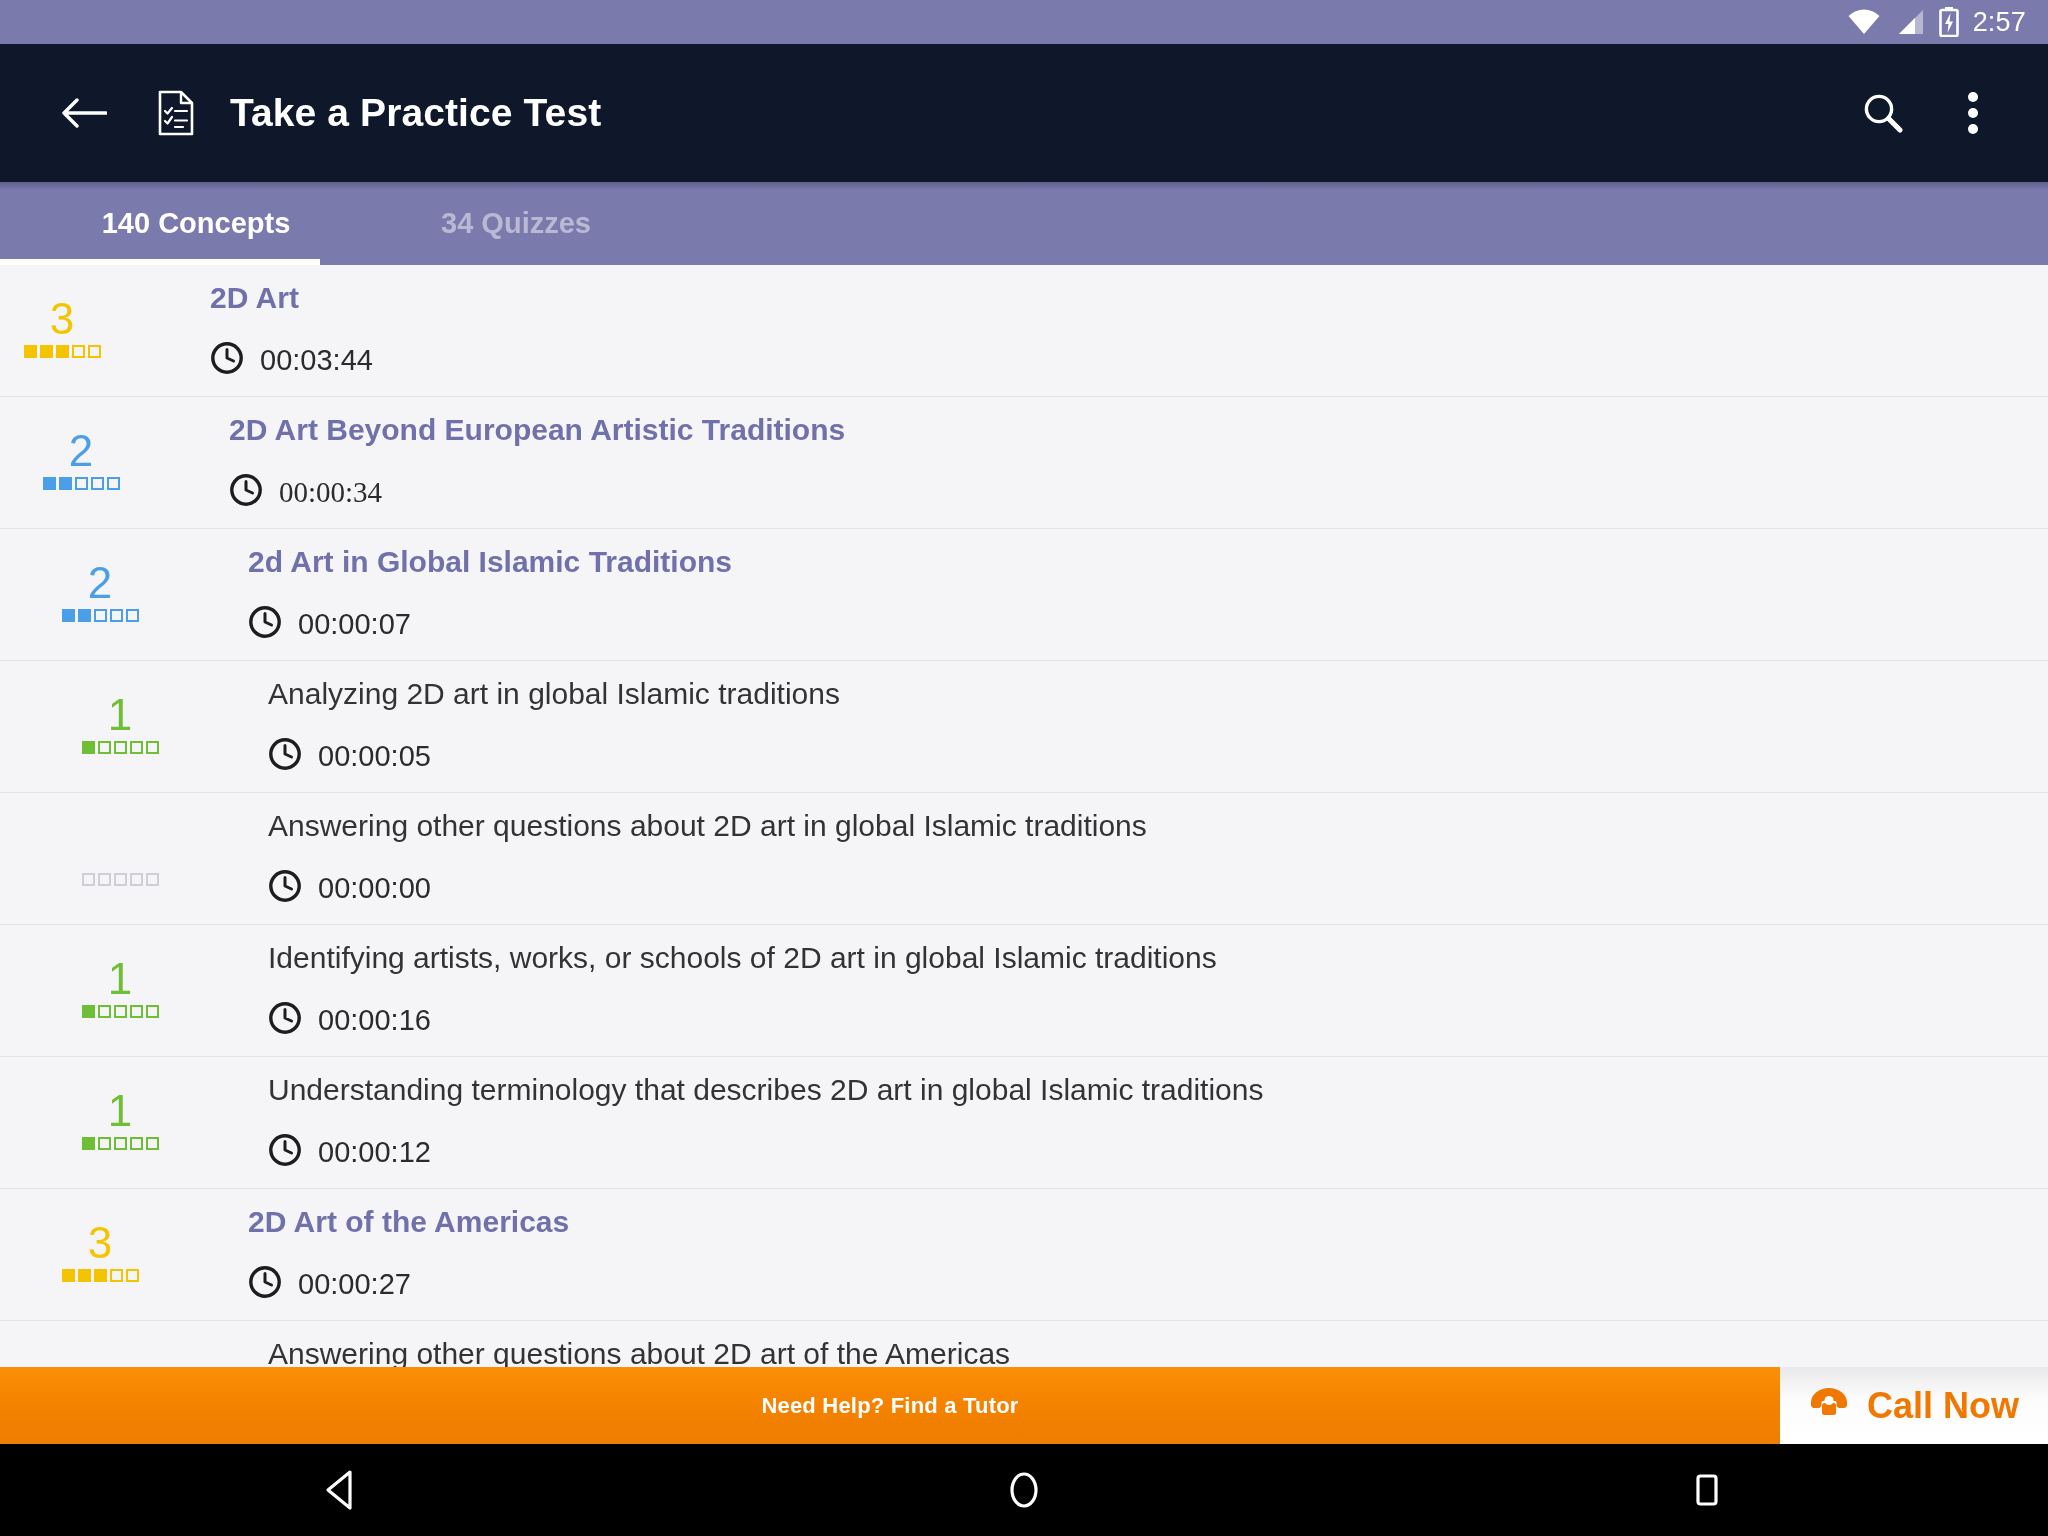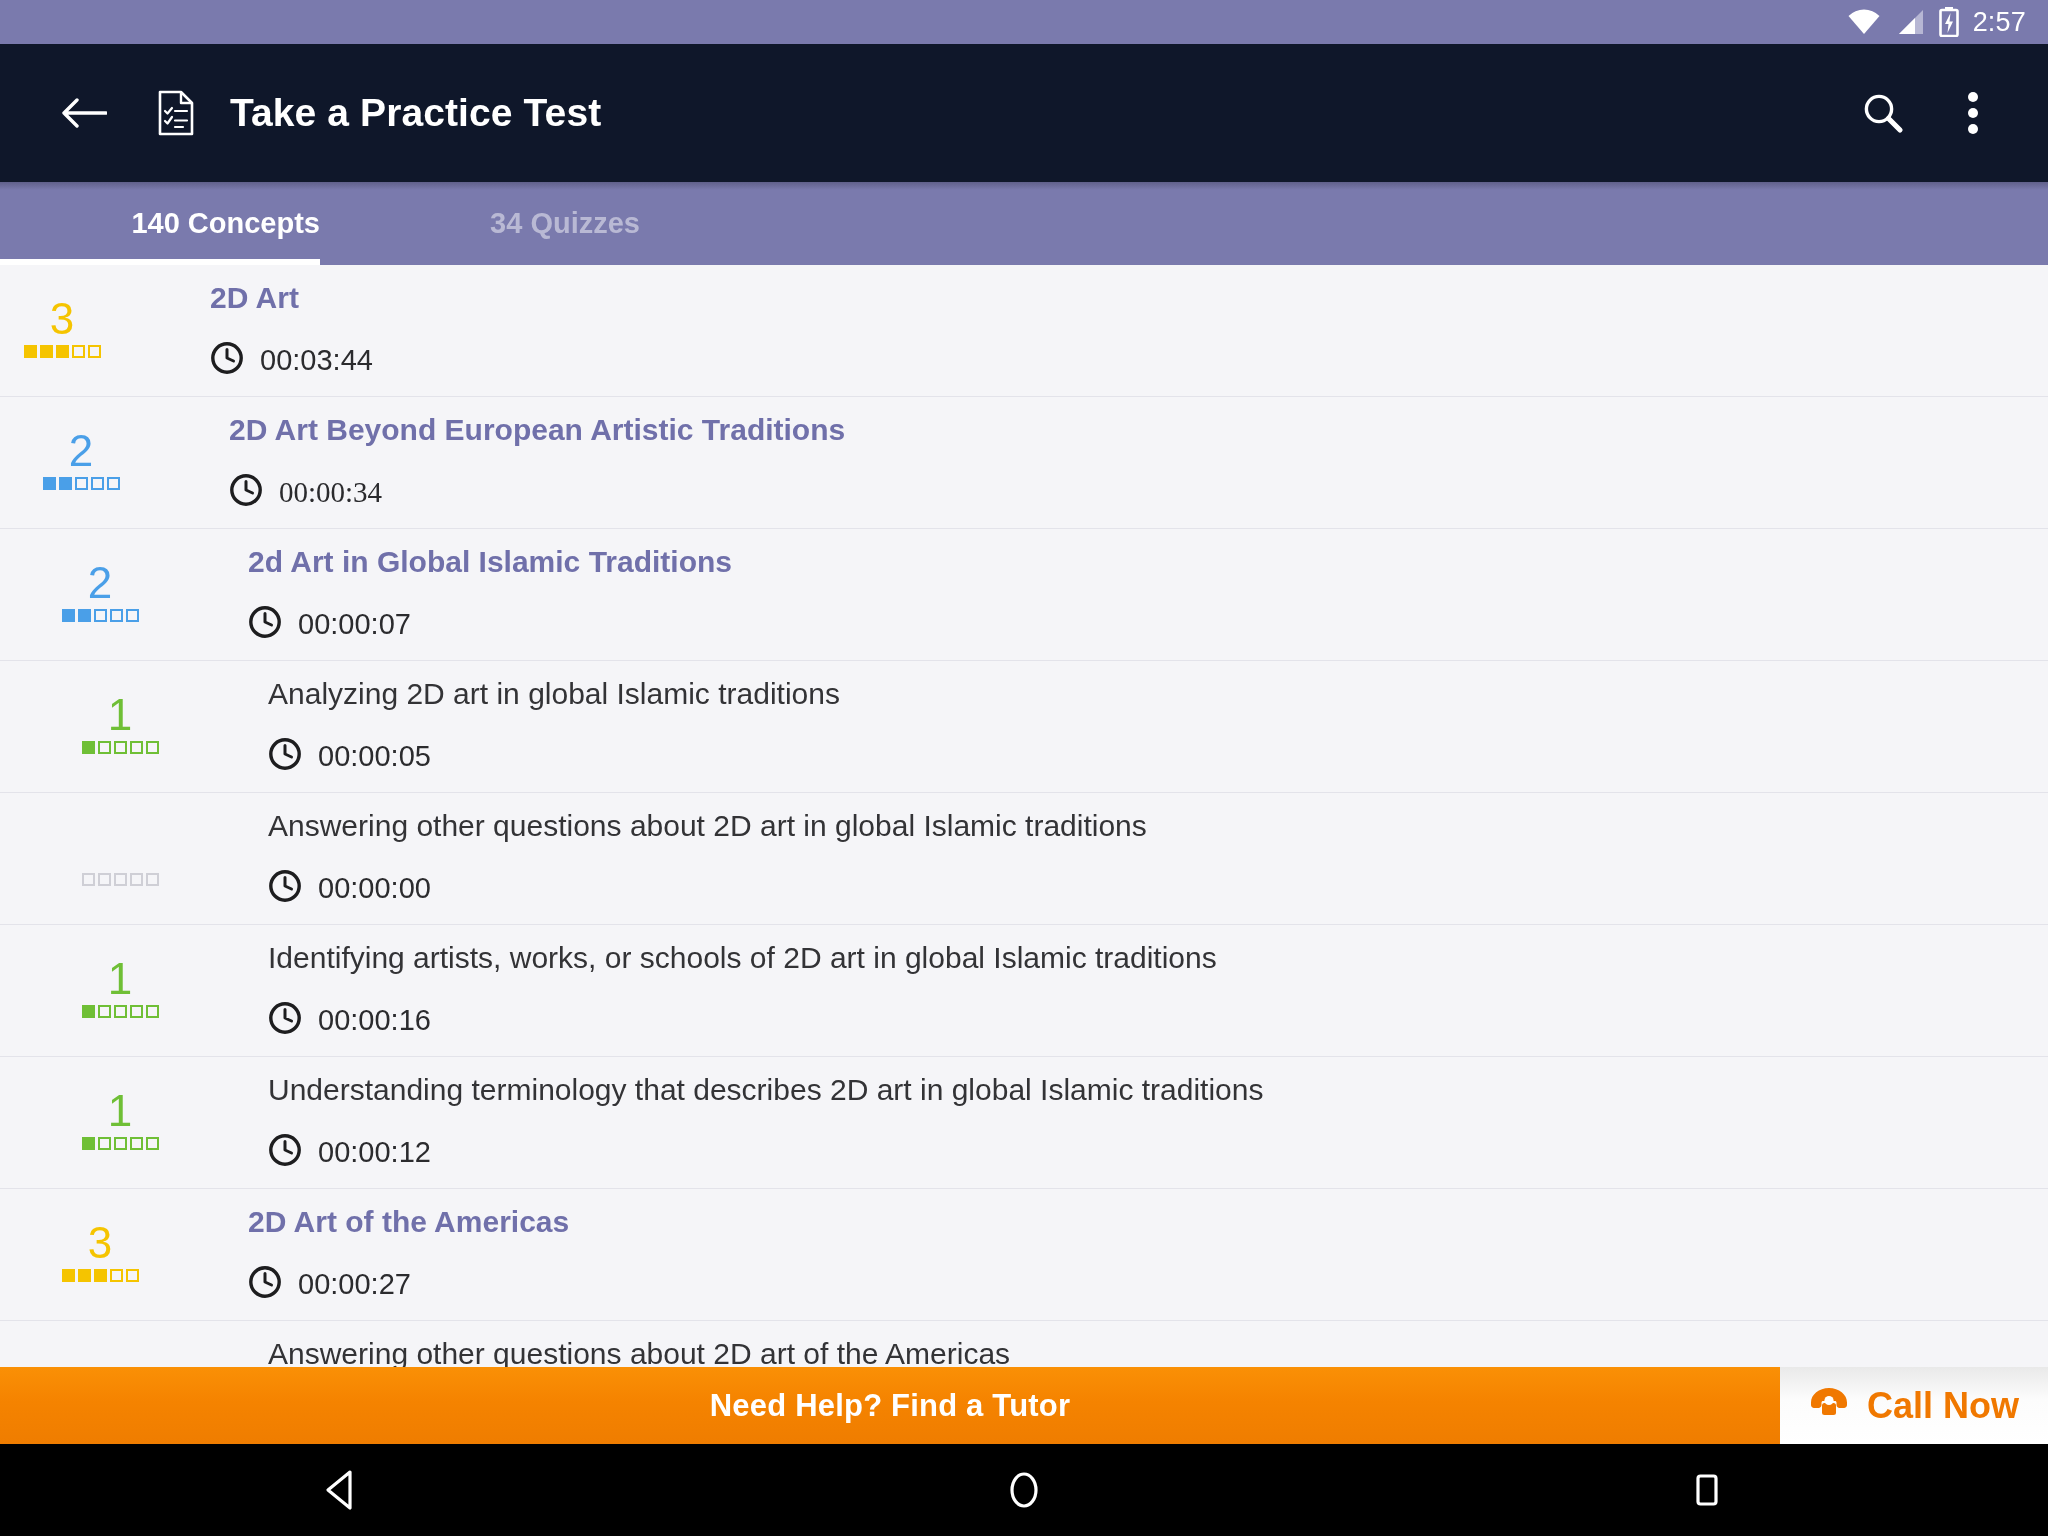--- a/index.html
+++ b/index.html
@@ -40,21 +40,21 @@
   .ab-action { width:74px; height:74px; display:flex; align-items:center; justify-content:center; }
   .ab-action.menu { margin-left:16px; margin-right:10px; }
 
   
   .tabs {
     position:absolute; top:182px; left:0; width:2048px; height:83px;
     background:#7a7aad; display:flex; align-items:center;
   }
   .tab {
     width:320px; height:83px; display:flex; align-items:center;
-    justify-content:flex-end; padding-left:72px; position:relative;
+    justify-content:center; padding-left:72px; position:relative;
   }
   .tab-label { font-size:29px; font-weight:bold; white-space:nowrap; }
   .tab.active .tab-label { color:#ffffff; }
   .tab.inactive .tab-label { color:#b9b9d4; }
   .tab.active::after {
     content:""; position:absolute; left:0; bottom:0; width:320px; height:6px;
     background:#ffffff;
   }
 
   
@@ -91,21 +91,21 @@
   
   .banner {
     position:absolute; left:0; top:1367px; width:2048px; height:77px;
     display:flex; z-index:20;
   }
   .banner-main {
     flex:1; background:linear-gradient(to bottom,#fa9006 0%,#f58300 45%,#ef7d00 100%);
     display:flex; align-items:center; justify-content:center;
   }
   .banner-main span {
-    color:#ffffff; font-size:31px; font-weight:bold; letter-spacing:.2px;
+    color:#ffffff; font-size:22px; font-weight:bold; letter-spacing:.2px;
   }
   .banner-call {
     width:268px; background:linear-gradient(to bottom,#e9e9e9 0%,#fcfcfc 42%,#ffffff 100%);
     display:flex; align-items:center; justify-content:center; gap:18px;
   }
   .banner-call span {
     color:#f07800; font-size:36px; font-weight:bold;
   }
 
   

